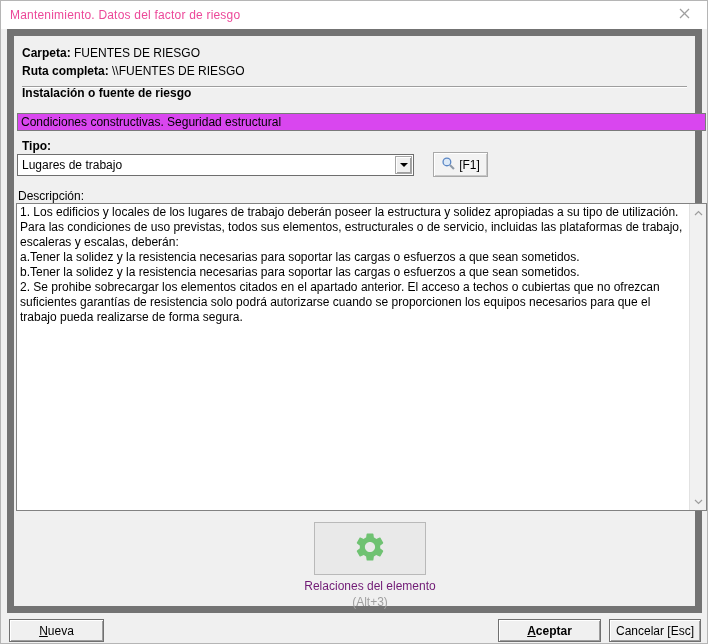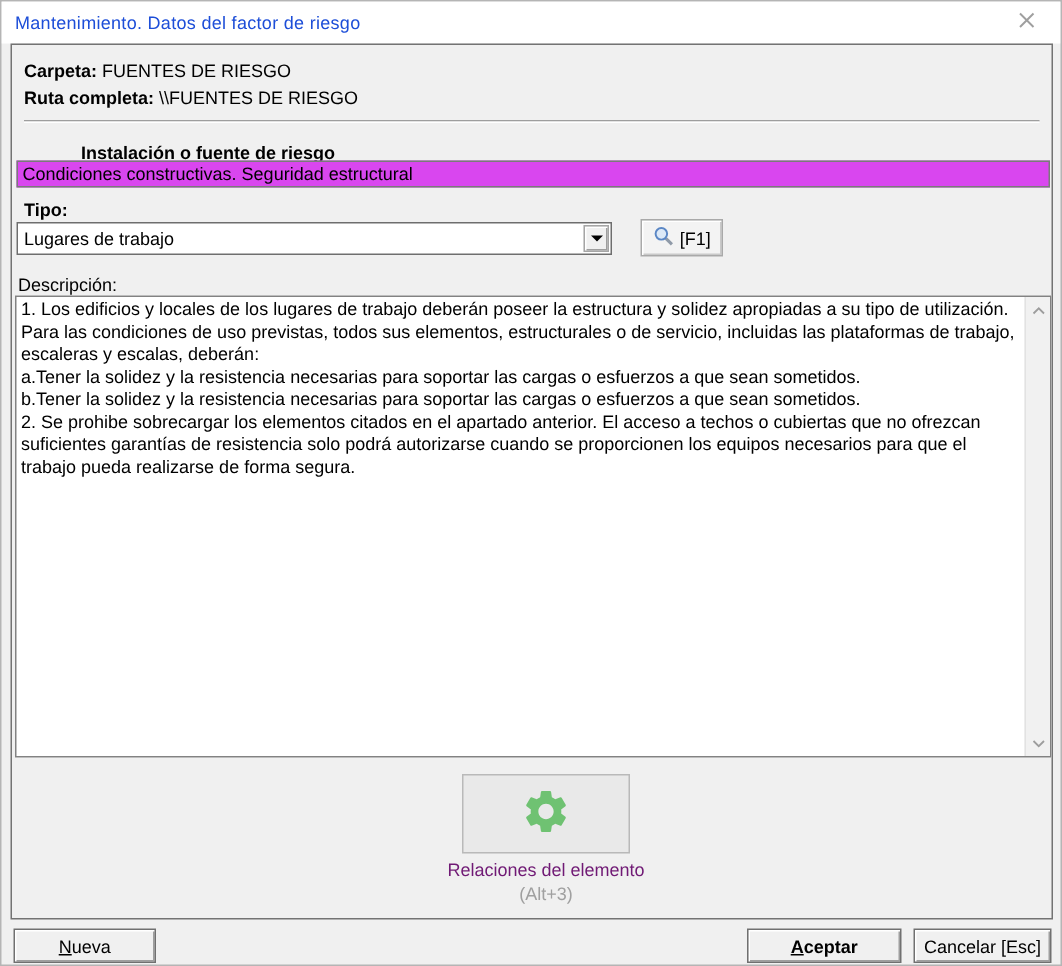--- a/index.html
+++ b/index.html
@@ -12,31 +12,31 @@
     border:1px solid #b5b5b5;
     font-size:12px; color:#000;
   }
 
   
   .titlebar {
     position:absolute; left:0; top:0; width:100%; height:28px;
     background:#ffffff; display:flex; align-items:center;
   }
   .titlebar .title {
-    margin-left:9px; color:#1d4ed8; font-size:12px; letter-spacing:0.2px;
+    margin-left:9px; color:#ec4899; font-size:12px; letter-spacing:0.2px;
   }
   .close-btn {
     position:absolute; right:0; top:0; width:45px; height:28px;
     display:flex; align-items:center; justify-content:center; cursor:default;
   }
 
   
   .panel {
     position:absolute; left:6px; top:28px; width:695px; height:584px;
-    background:#f0f0f0; border:1px solid #737373;
+    background:#f0f0f0; border:7px solid #737373;
   }
 
   .info-block { position:absolute; left:8px; top:8px; line-height:18px; }
   .info-block b { font-weight:bold; }
 
   .separator {
     position:absolute; left:8px; right:8px; top:50px; height:2px;
     border-top:1px solid #9e9e9e; border-bottom:1px solid #ffffff;
   }
 
@@ -142,21 +142,21 @@
 
   <div class="panel">
 
     <div class="info-block">
       <div><b>Carpeta:</b><span> FUENTES DE RIESGO</span></div>
       <div><b>Ruta completa:</b><span> \\FUENTES DE RIESGO</span></div>
     </div>
 
     <div class="separator"></div>
 
-    <div class="lbl bold" style="top:65px;margin-left:38px;">Instalación o fuente de riesgo</div>
+    <div class="lbl bold" style="top:50px;">Instalación o fuente de riesgo</div>
     <input class="inst-input" type="text" readonly="" value="Condiciones constructivas. Seguridad estructural" style="">
 
     <div class="lbl bold" style="top:103px;">Tipo:</div>
 
     <div class="combo-row">
       <div class="combobox">
         <span class="combo-value">Lugares de trabajo</span>
         <div class="combo-arrow-btn">
           <span class="tri-down"></span>
         </div>

